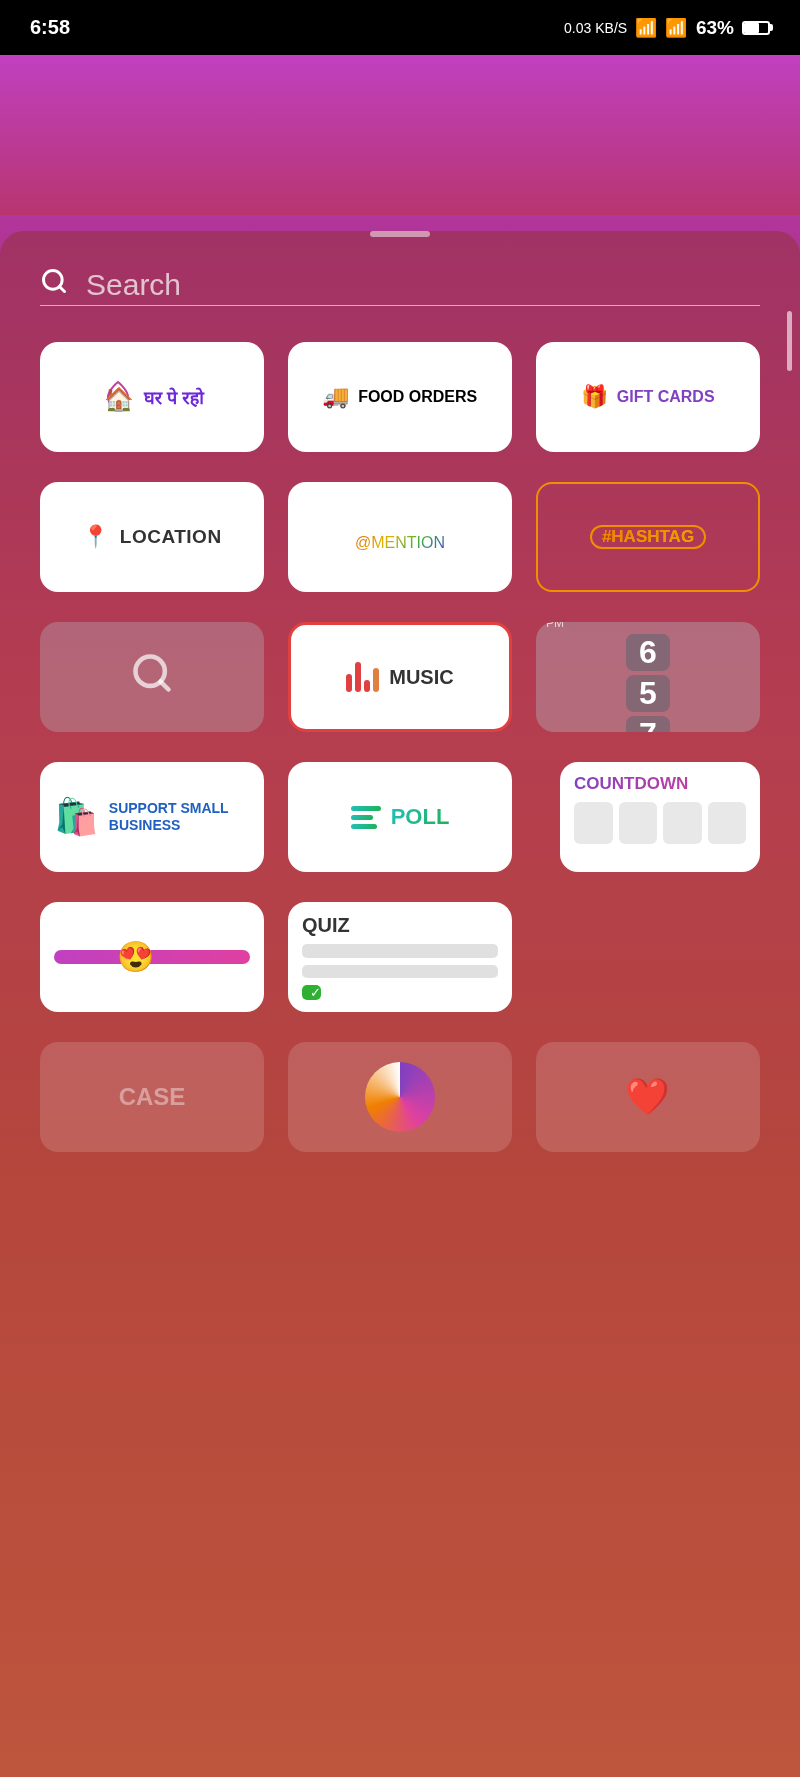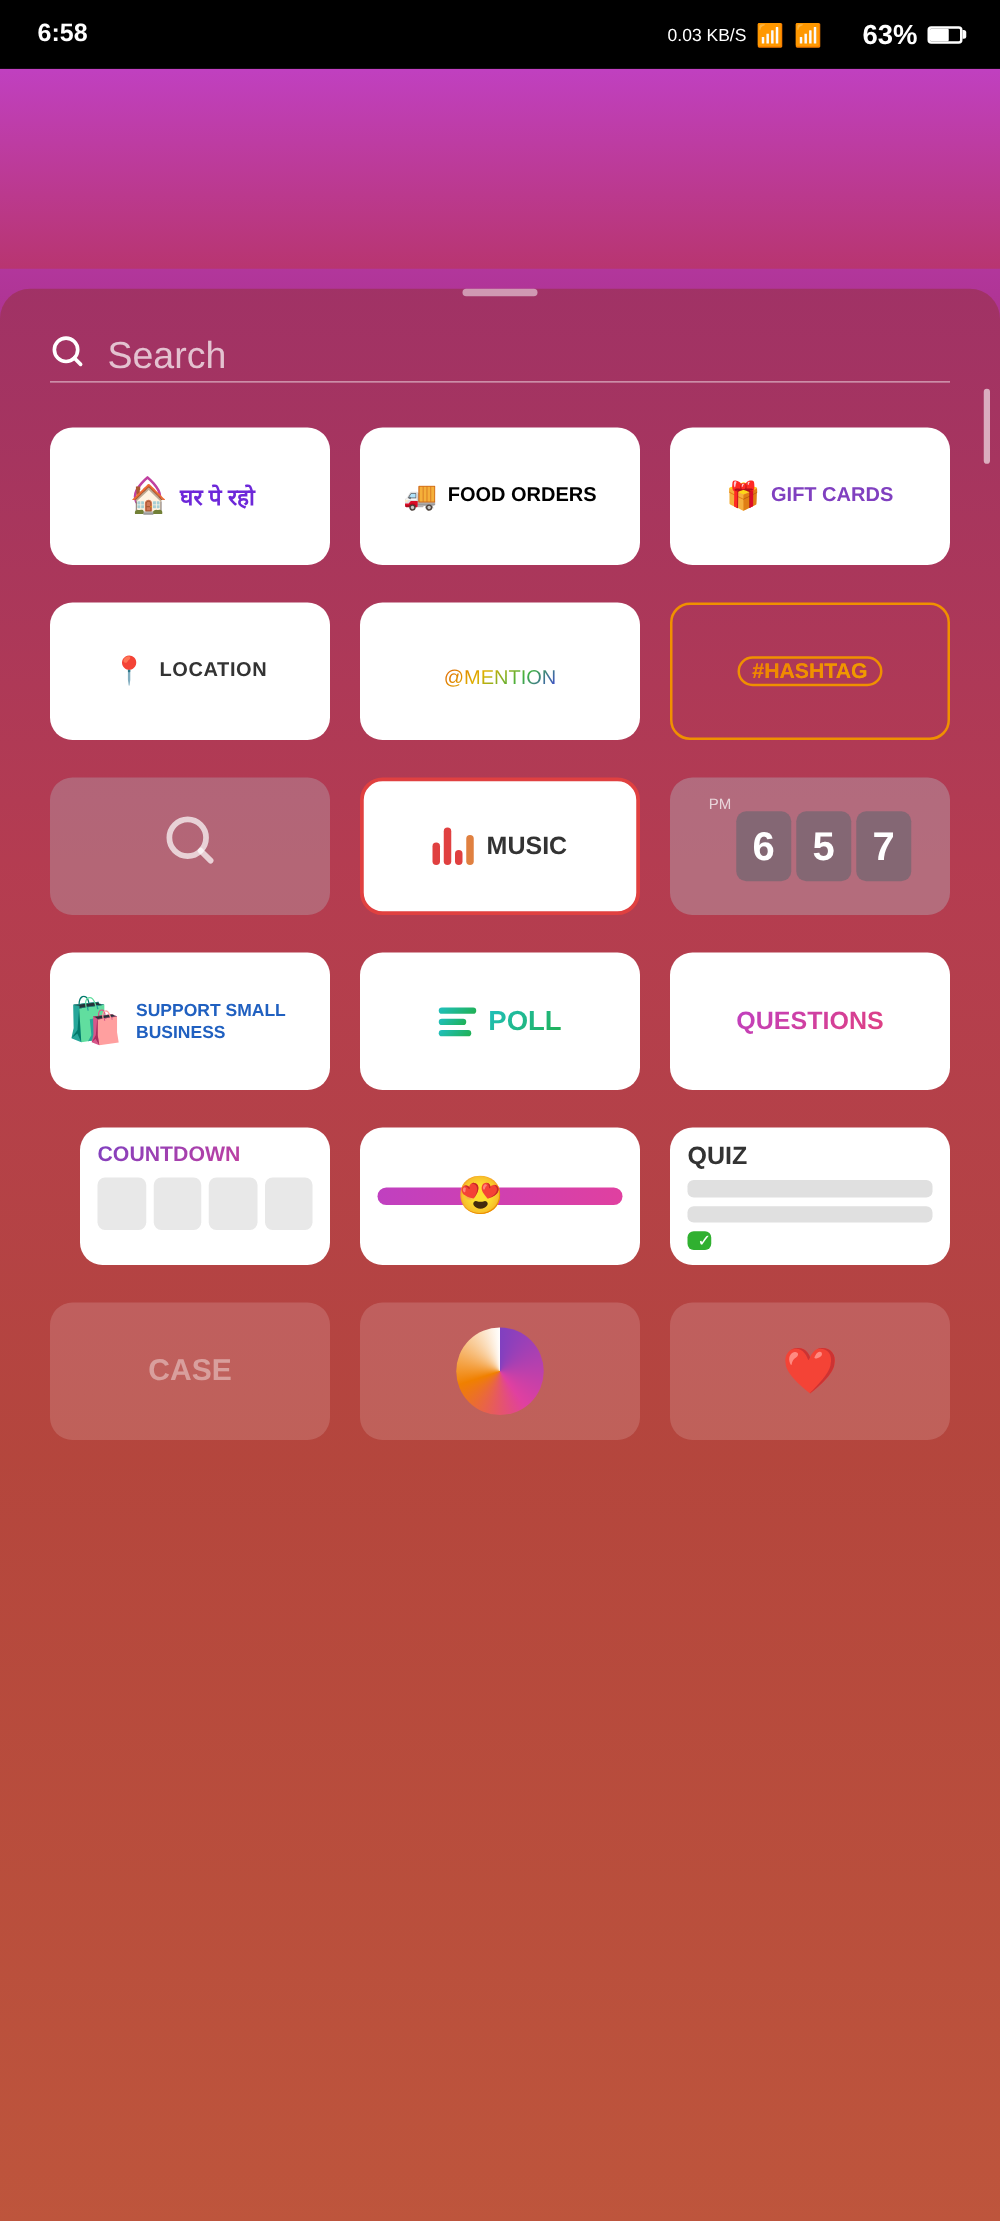--- a/index.html
+++ b/index.html
@@ -247,20 +247,21 @@
       border-radius: 3px;
     }
 
     .sticker-time {
       background: rgba(180,180,190,0.4);
       display: flex;
       align-items: center;
       justify-content: center;
       gap: 4px;
       padding: 0 10px;
+      flex-direction: column;
     }
     .time-digit {
       background: rgba(100,100,110,0.6);
       color: #fff;
       font-size: 32px;
       font-weight: 700;
       width: 44px;
       height: 56px;
       display: flex;
       align-items: center;
@@ -466,21 +467,21 @@
 <body>
 
 <div class="status-bar">
   <span>6:58</span>
   <div class="status-bar-right">
     <span style="font-size:14px;font-weight:400;">0.03 KB/S</span>
 
     <span style="font-size:18px;">📶</span>
 
     <span style="font-size:18px;">📶</span>
-    <span style="font-size:22px;margin-left:24px;">63%</span>
+    <span style="font-size:19px;">63%</span>
     <div class="battery-icon">
       <div class="battery-fill"></div>
     </div>
   </div>
 </div>
 
 <div class="main-container">
   <div class="top-bleed"></div>
 
   <div class="bottom-sheet">
@@ -521,21 +522,21 @@
         <span style="font-size:16px;font-weight:900;color:#000000;">FOOD ORDERS</span>
       </div>
 
       <div class="sticker-item sticker-gift-cards">
         <span class="sticker-gift-icon">🎁</span>
         <span style="font-size:16px;font-weight:900;color:#8040c0;">GIFT CARDS</span>
       </div>
 
       <div class="sticker-item sticker-location">
         <span class="sticker-location-icon">📍</span>
-        <span style="font-size:16px;font-weight:900;color:#333;letter-spacing:0.5px;">LOCATION</span>
+        <span style="font-size:19px;font-weight:900;color:#333;letter-spacing:0.5px;">LOCATION</span>
       </div>
 
       <div class="sticker-item">
         <span class="sticker-mention" style="font-size:16px;font-weight:400;margin-top:12px;">@MENTION</span>
       </div>
 
       <div class="sticker-item sticker-hashtag">
         <span class="sticker-hashtag" style="font-size:17px;font-weight:900;padding:0 10px;">#HASHTAG</span>
       </div>
 
@@ -572,23 +573,20 @@
 
       <div class="sticker-item sticker-poll">
         <div class="poll-icon">
           <div class="poll-line" style="width:30px;"></div>
           <div class="poll-line" style="width:22px;"></div>
           <div class="poll-line" style="width:26px;"></div>
         </div>
         <span class="poll-text" style="font-size:22px;font-weight:900;">POLL</span>
       </div>
 
-      <div class="sticker-item sticker-questions">
-        <span class="sticker-questions-text">QUESTIONS</span>
-      </div>
 
       <div class="sticker-item sticker-countdown">
         <span class="countdown-title">COUNTDOWN</span>
         <div class="countdown-blocks">
           <div class="countdown-block"></div>
           <div class="countdown-block"></div>
           <div class="countdown-block"></div>
           <div class="countdown-block"></div>
         </div>
       </div>

